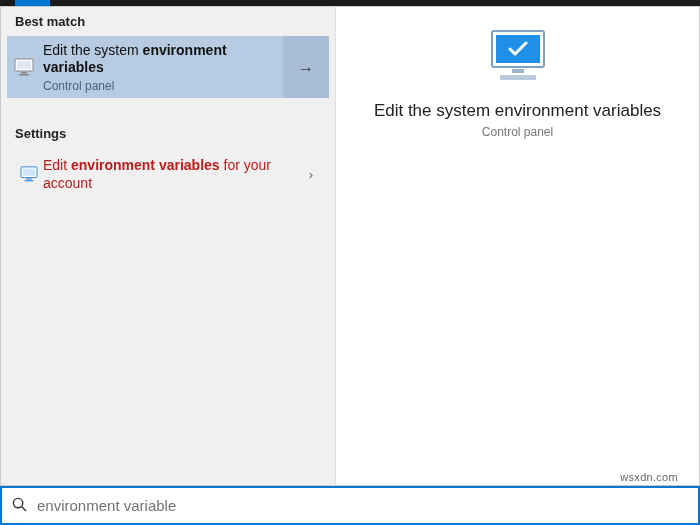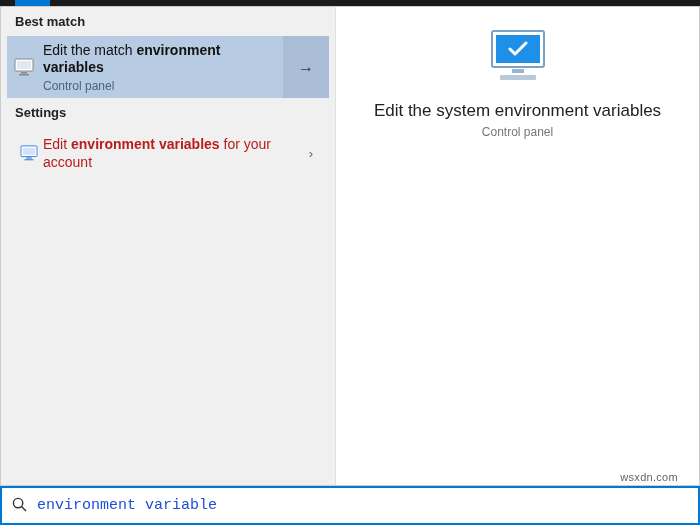--- a/index.html
+++ b/index.html
@@ -47,21 +47,21 @@
     .action-row .label { font-size: 14px; color: #222; }
     .open-icon { color: #0078d4; }
 
     .searchbar {
       position: absolute; left: 0; bottom: 0; width: 100%; height: 39px;
       border: 2px solid #0078d4; background: #fff;
       display: flex; align-items: center; padding: 0 10px;
     }
     .searchbar .search-icon { color: #333; font-size: 15px; margin-right: 10px; }
     .searchbar input {
-      border: none; outline: none; font-size: 15px; flex: 1; background: transparent; color: #1d4ed8; font-family: Liberation Mono, monospace;
+      border: none; outline: none; font-size: 15px; flex: 1; background: transparent; color: #737373;
     }
 
     .watermark { position: absolute; right: 22px; bottom: 42px; font-size: 11px; color: #666; letter-spacing: 0.3px; }
 
     .bold-match { font-weight: 600; }
   </style>
 </head>
 <body>
 
 <div class="topbar">
@@ -78,30 +78,30 @@
       <div class="icon-col">
         <svg width="20" height="18" viewBox="0 0 20 18">
           <rect x="1" y="1" width="18" height="12" rx="1" fill="#fff" stroke="#888" stroke-width="1"></rect>
           <rect x="3" y="3" width="14" height="8" fill="#e0e8f2"></rect>
           <rect x="7" y="14" width="6" height="1.5" fill="#888"></rect>
           <rect x="5" y="16" width="10" height="1.5" fill="#888"></rect>
         </svg>
       </div>
       <div class="text-col">
         <div class="title">
-          <span>Edit the match </span><span class="bold-match">environment variables</span><span></span>
+          <span>Edit the system </span><span class="bold-match">environment variables</span><span></span>
         </div>
         <div class="subtitle">Control panel</div>
       </div>
       <div class="arrow-col">
         <span>→</span>
       </div>
     </div>
 
-    <div class="section-header" style="margin-top:0;">Settings</div>
+    <div class="section-header" style="margin-top:21px;">Settings</div>
 
     <div class="settings-item">
       <div class="icon-col">
         <svg width="18" height="16" viewBox="0 0 20 18">
           <rect x="1" y="1" width="18" height="12" rx="1" fill="#fff" stroke="#2b7cd3" stroke-width="1"></rect>
           <rect x="3" y="3" width="14" height="8" fill="#cfe4fa"></rect>
           <rect x="7" y="14" width="6" height="1.2" fill="#2b7cd3"></rect>
           <rect x="5" y="16" width="10" height="1.2" fill="#2b7cd3"></rect>
         </svg>
       </div>

